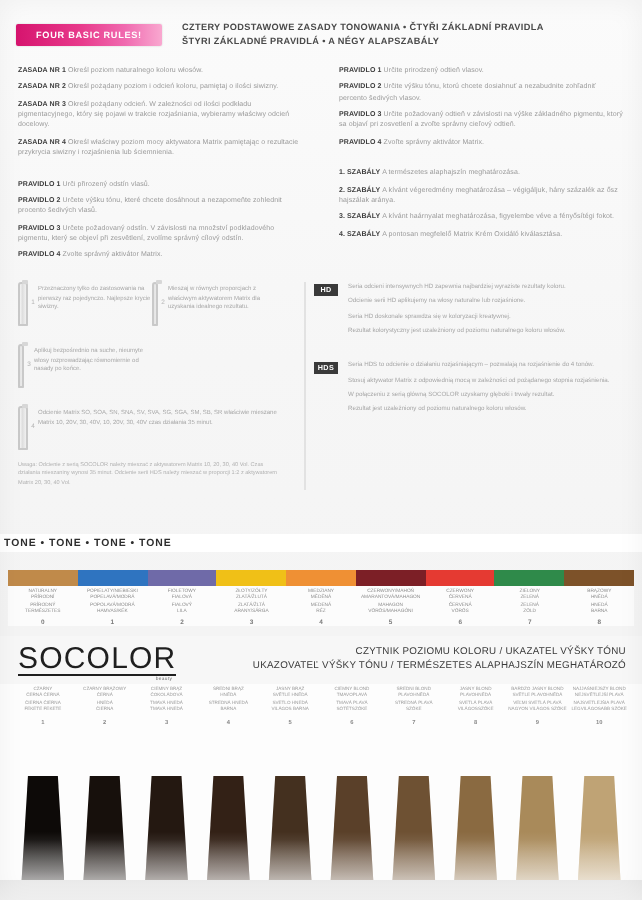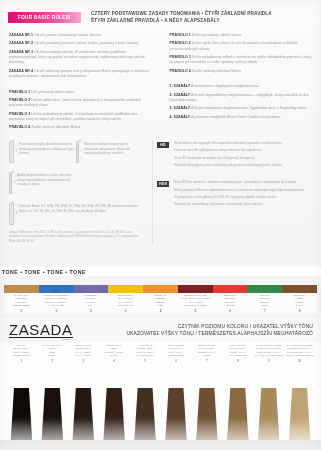--- a/index.html
+++ b/index.html
@@ -421,21 +421,21 @@
             <div>HNEDÁ</div>
             <div>BARNA</div>
           </div>
           <div class="swatch-digit">8</div>
         </div>
       </div>
     </div>
 
   <div class="logo-band">
     <div class="logo">
-      <span>ZASADA</span>
+      <span>SOCOLOR</span>
       <span class="logo-tm">beauty</span>
     </div>
     <div class="logo-sub">
       <div>CZYTNIK POZIOMU KOLORU / UKAZATEL VÝŠKY TÓNU</div>
       <div>UKAZOVATEĽ VÝŠKY TÓNU / TERMÉSZETES ALAPHAJSZÍN MEGHATÁROZÓ</div>
     </div>
   </div>
 
   <div class="hair-area">
     <div class="hair-labels">

